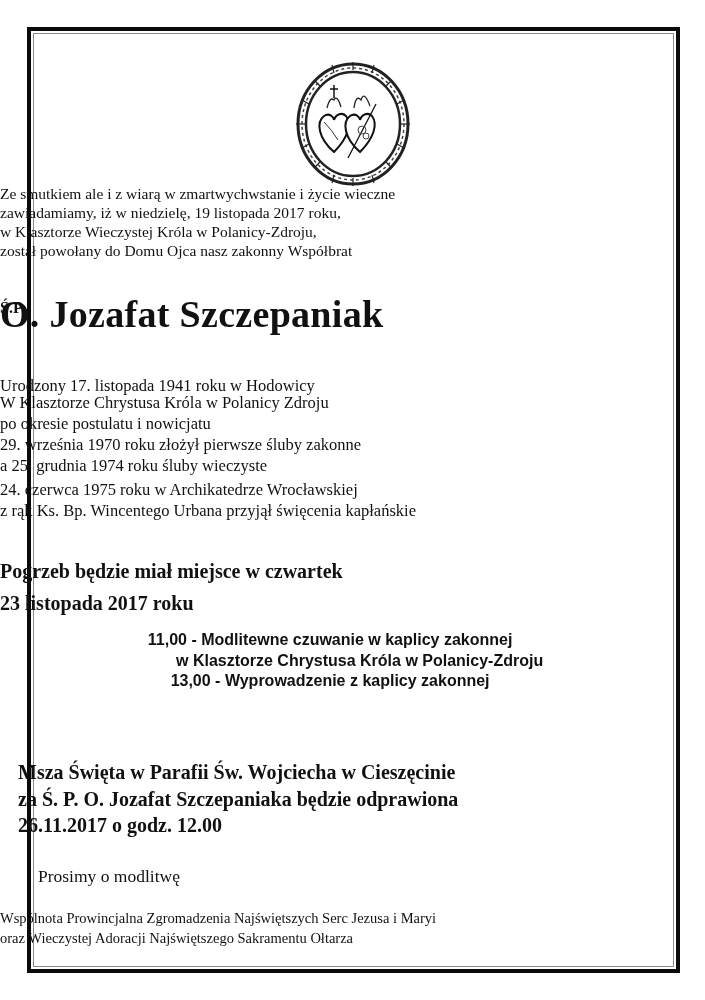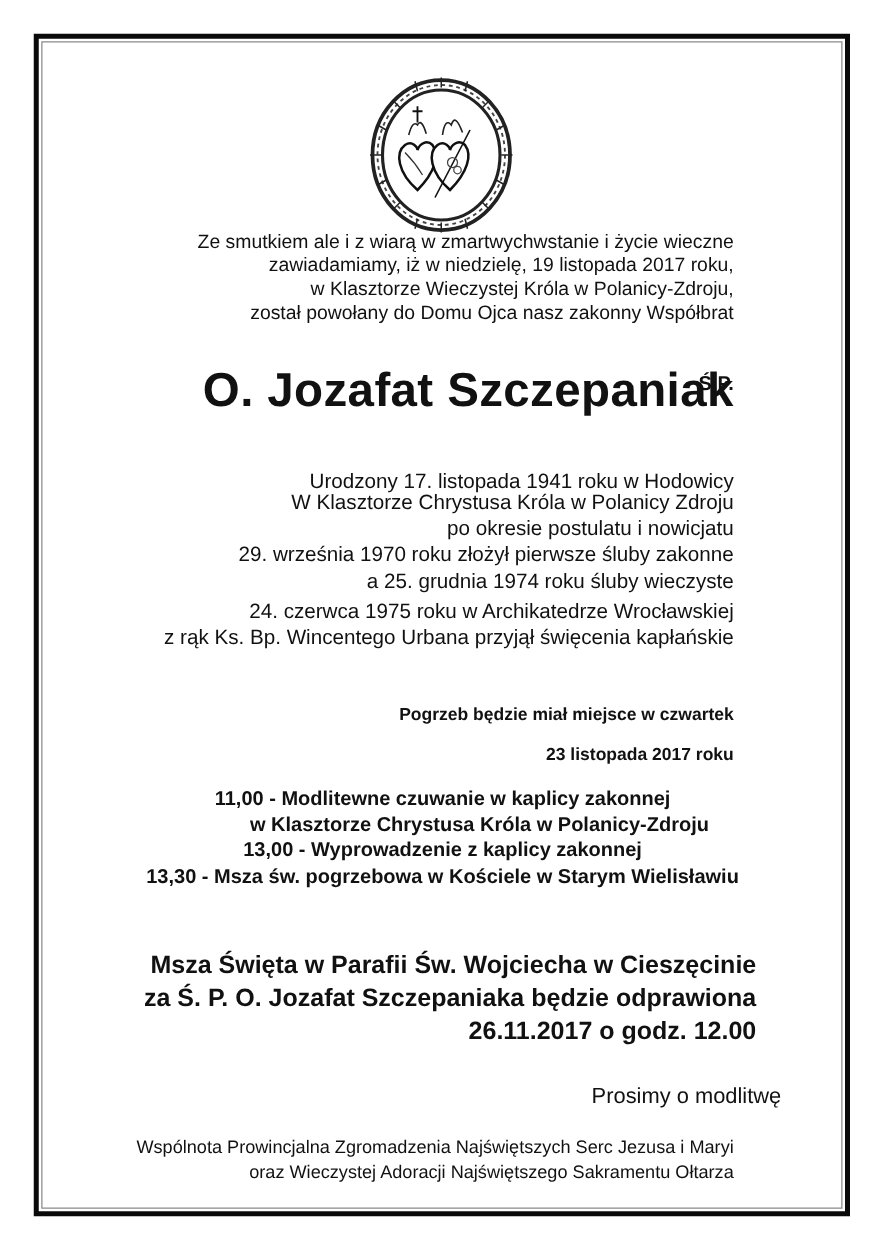--- a/index.html
+++ b/index.html
@@ -3,28 +3,28 @@
 <meta charset="utf-8">
 <style>
   html, body { margin: 0; padding: 0; background: #ffffff; }
   body { width: 705px; height: 1000px; position: relative; overflow: hidden;
          font-family: "Liberation Sans", "DejaVu Sans", sans-serif; color: #111; }
   .frame-outer { position: absolute; left: 27px; top: 27px; width: 653px; height: 946px;
                  box-sizing: border-box; border: 4px solid #0a0a0a; }
   .frame-inner { position: absolute; left: 2px; top: 2px; right: 2px; bottom: 2px;
                  border: 1px solid #8a8a8a; }
   .emblem { position: absolute; left: 294px; top: 60px; width: 118px; height: 128px; }
-  .t { position: absolute; left: 0; width: 587px; text-align: right; white-space: nowrap; }
+  .t { position: absolute; left: 0; width: 587px; text-align: left; white-space: nowrap; font-family: Liberation Serif, serif; }
   .intro { top: 184px; font-size: 15.5px; line-height: 19px; }
   .sp { top: 283px; font-size: 16px; font-weight: bold; margin-top: 16px; }
   .name { top: 292px; font-size: 38px; font-weight: bold; letter-spacing: 0.3px; }
   .born { top: 376px; font-size: 16.5px; }
   .vows { top: 392px; font-size: 16.5px; line-height: 21px; }
   .ord { top: 479px; font-size: 16.5px; line-height: 21px; }
-  .funeral { top: 555px; font-size: 14px; font-weight: bold; line-height: 32px; }
+  .funeral { top: 555px; font-size: 20px; font-weight: bold; line-height: 32px; }
   .schedule { position: absolute; left: 117px; top: 630px; font-size: 16px; font-weight: bold; line-height: 20.5px; text-align: center; }
   .schedule .row { white-space: nowrap; }
   .schedule .cont { padding-left: 59px; }
   .mass { top: 759px; font-size: 20px; font-weight: bold; line-height: 26.5px; left: 18px; }
   .pray { top: 866px; font-size: 17.5px; margin-left: 38px; }
   .footer { top: 908px; font-size: 14.5px; line-height: 20px; }
 </style>
 </head>
 <body>
 
@@ -95,21 +95,20 @@
 
 <div class="t funeral">
   <div>Pogrzeb będzie miał miejsce w czwartek</div>
   <div>23 listopada 2017 roku</div>
 </div>
 
 <div class="schedule">
   <div class="row"><span>11,00</span><span> - </span><span>Modlitewne czuwanie w kaplicy zakonnej</span></div>
   <div class="row cont">w Klasztorze Chrystusa Króla w Polanicy-Zdroju</div>
   <div class="row"><span>13,00</span><span> - </span><span>Wyprowadzenie z kaplicy zakonnej</span></div>
-  <div class="row"><span>13,30</span><span> - </span><span>Msza św. pogrzebowa w Kościele w Starym Wielisławiu</span></div>
 </div>
 
 <div class="t mass">
   <div>Msza Święta w Parafii Św. Wojciecha w Cieszęcinie</div>
   <div>za Ś. P. O. Jozafat Szczepaniaka będzie odprawiona</div>
   <div>26.11.2017 o godz. 12.00</div>
 </div>
 
 <div class="t pray">Prosimy o modlitwę</div>
 

